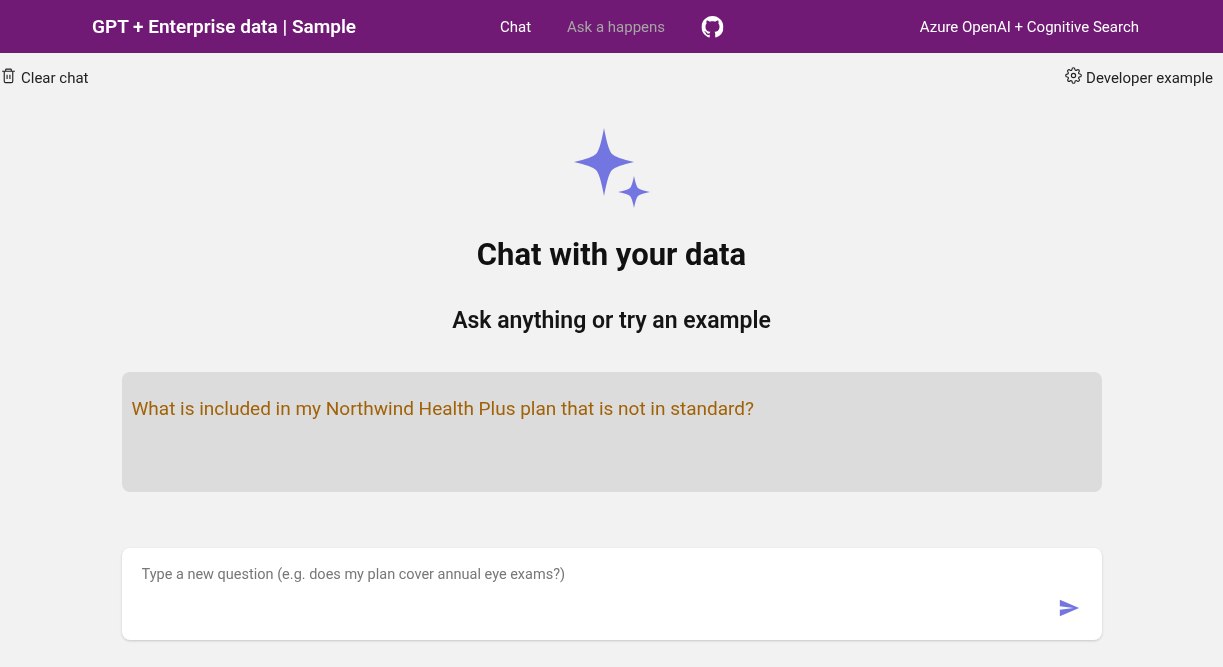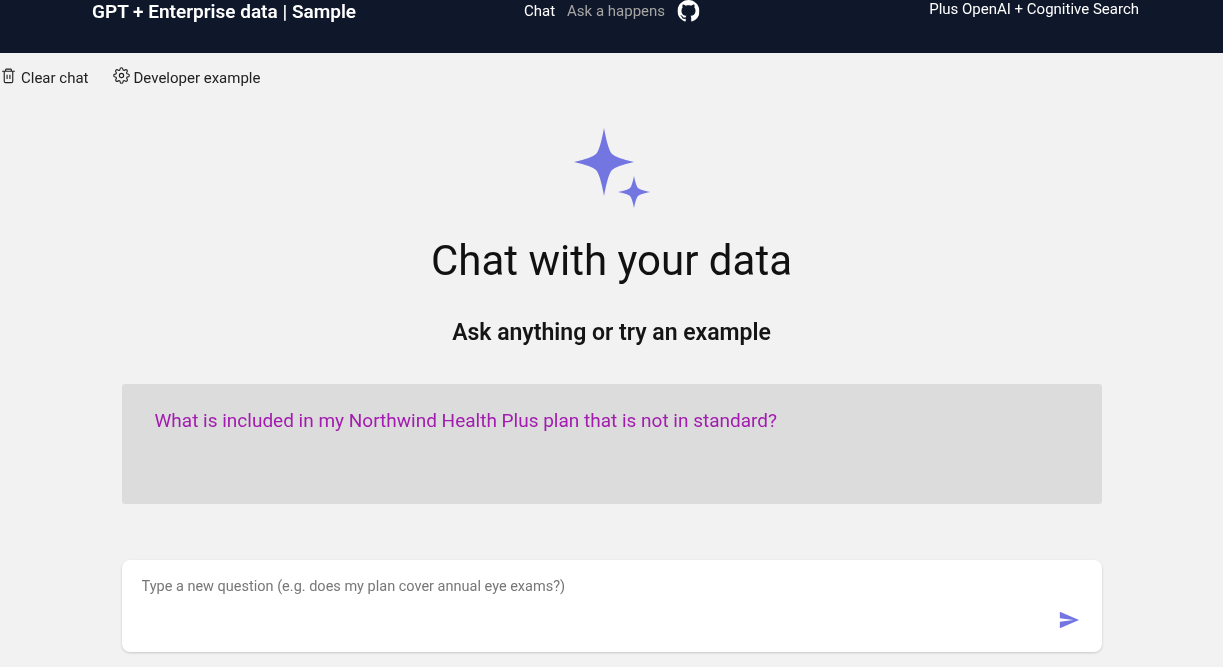--- a/index.html
+++ b/index.html
@@ -5,54 +5,55 @@
     * { margin: 0; padding: 0; box-sizing: border-box; }
     body {
       font-family: "Segoe UI", -apple-system, BlinkMacSystemFont, Roboto, sans-serif;
       background: #f2f2f2;
       color: #222;
       width: 1223px;
       height: 667px;
       overflow: hidden;
     }
     .header {
-      background: #0f172a;
+      background: #701a75;
       color: #fff;
       height: 53px;
       display: flex;
+      align-items: center;
       padding: 0 20px 0 92px;
       position: relative;
     }
     .header-title {
       font-size: 19px;
       font-weight: 600;
     }
     .header-nav {
       position: absolute;
       left: 50%;
       transform: translateX(-50%);
       display: flex;
       align-items: center;
-      gap: 12px;
+      gap: 36px;
       font-size: 15px;
     }
     .nav-link { color: #fff; cursor: pointer; }
     .nav-link.inactive { color: #a7a6a5; }
     .github-icon { display: flex; align-items: center; }
     .header-right {
       margin-left: auto;
       font-size: 15px;
       padding-right: 64px;
     }
     .toolbar {
       display: flex;
-      justify-content: flex-start;
+      justify-content: space-between;
       align-items: center;
       gap: 24px;
-      padding: 14px 26px 14px 0;
+      padding: 14px 10px 14px 0;
       font-size: 15px;
       color: #222;
     }
     .toolbar-btn {
       display: flex;
       align-items: center;
       gap: 4px;
       cursor: pointer;
       background: none;
       border: none;
@@ -67,48 +68,48 @@
     }
     .sparkle-wrap {
       width: 100px;
       height: 100px;
       margin-bottom: 10px;
       display:flex;
       align-items:center;
       justify-content:center;
     }
     .headline {
-      font-size: 42px;
-      font-weight: 400;
+      font-size: 31px;
+      font-weight: 700;
       color: #111;
       margin-top: 6px;
     }
     .subhead {
       font-size: 23px;
       font-weight: 600;
       margin-top: 34px;
       color: #151515;
     }
     .examples {
       display: flex;
       gap: 11px;
       margin-top: 38px;
       width: 980px;
     }
     .example-card {
       flex: 1 1 0;
       background: #dcdcdc;
-      border-radius: 3px;
-      padding: 24px 33px;
+      border-radius: 8px;
+      padding: 24px 10px;
       font-size: 19px;
       font-weight: 400;
       line-height: 1.4;
       cursor: pointer;
       min-height: 120px;
-      color: #a21caf;
+      color: #a16207;
     }
     .input-area {
       width: 980px;
       background: #fff;
       border-radius: 8px;
       margin-top: 56px;
       box-shadow: 0 1px 3px rgba(0,0,0,0.12), 0 1px 2px rgba(0,0,0,0.06);
       display: flex;
       align-items: flex-start;
       padding: 16px 18px 12px 20px;
@@ -144,21 +145,21 @@
   <div class="header-title">GPT + Enterprise data | Sample</div>
   <div class="header-nav">
     <span class="nav-link">Chat</span>
     <span class="nav-link inactive">Ask a happens</span>
     <span class="github-icon">
       <svg width="22" height="22" viewBox="0 0 16 16" fill="#fff">
           <path d="M8 0C3.58 0 0 3.58 0 8c0 3.54 2.29 6.53 5.47 7.59.4.07.55-.17.55-.38 0-.19-.01-.82-.01-1.49-2.01.37-2.53-.49-2.69-.94-.09-.23-.48-.94-.82-1.13-.28-.15-.68-.52-.01-.53.63-.01 1.08.58 1.23.82.72 1.21 1.87.87 2.33.66.07-.52.28-.87.51-1.07-1.78-.2-3.64-.89-3.64-3.95 0-.87.31-1.59.82-2.15-.08-.2-.36-1.02.08-2.12 0 0 .67-.21 2.2.82.64-.18 1.32-.27 2-.27.68 0 1.36.09 2 .27 1.53-1.04 2.2-.82 2.2-.82.44 1.1.16 1.92.08 2.12.51.56.82 1.27.82 2.15 0 3.07-1.87 3.75-3.65 3.95.29.25.54.73.54 1.48 0 1.07-.01 1.93-.01 2.2 0 .21.15.46.55.38A8.013 8.013 0 0016 8c0-4.42-3.58-8-8-8z"></path>
         </svg>
     </span>
   </div>
-  <div class="header-right">Plus OpenAI + Cognitive Search</div>
+  <div class="header-right">Azure OpenAI + Cognitive Search</div>
 </div>
 
 <div class="toolbar">
   <button class="toolbar-btn">
     <span>
       <svg width="17" height="17" viewBox="0 0 24 24" fill="none" stroke="#222" stroke-width="1.6">
           <path d="M3 6h18M8 6V4a1 1 0 011-1h6a1 1 0 011 1v2m2 0v14a2 2 0 01-2 2H8a2 2 0 01-2-2V6h12zM10 11v6M14 11v6"></path>
         </svg>
     </span>
     <span>Clear chat</span>

